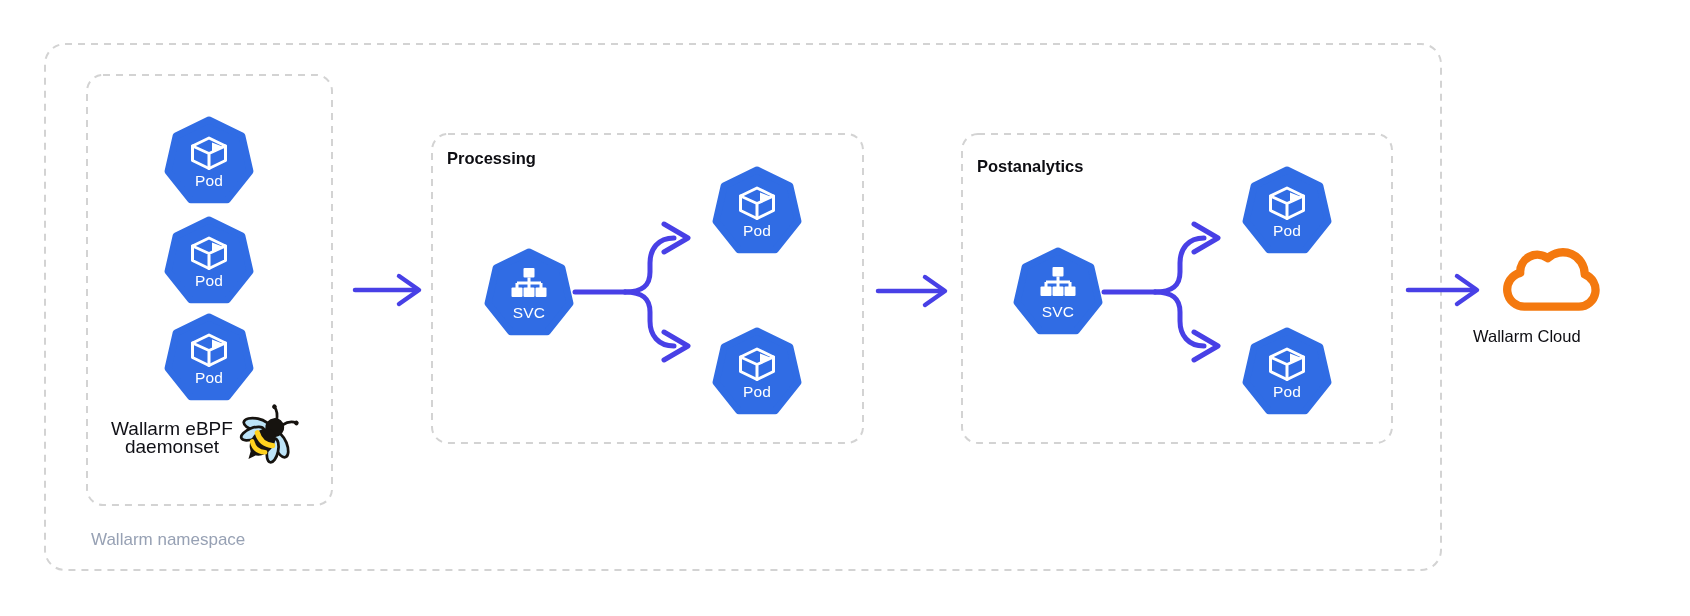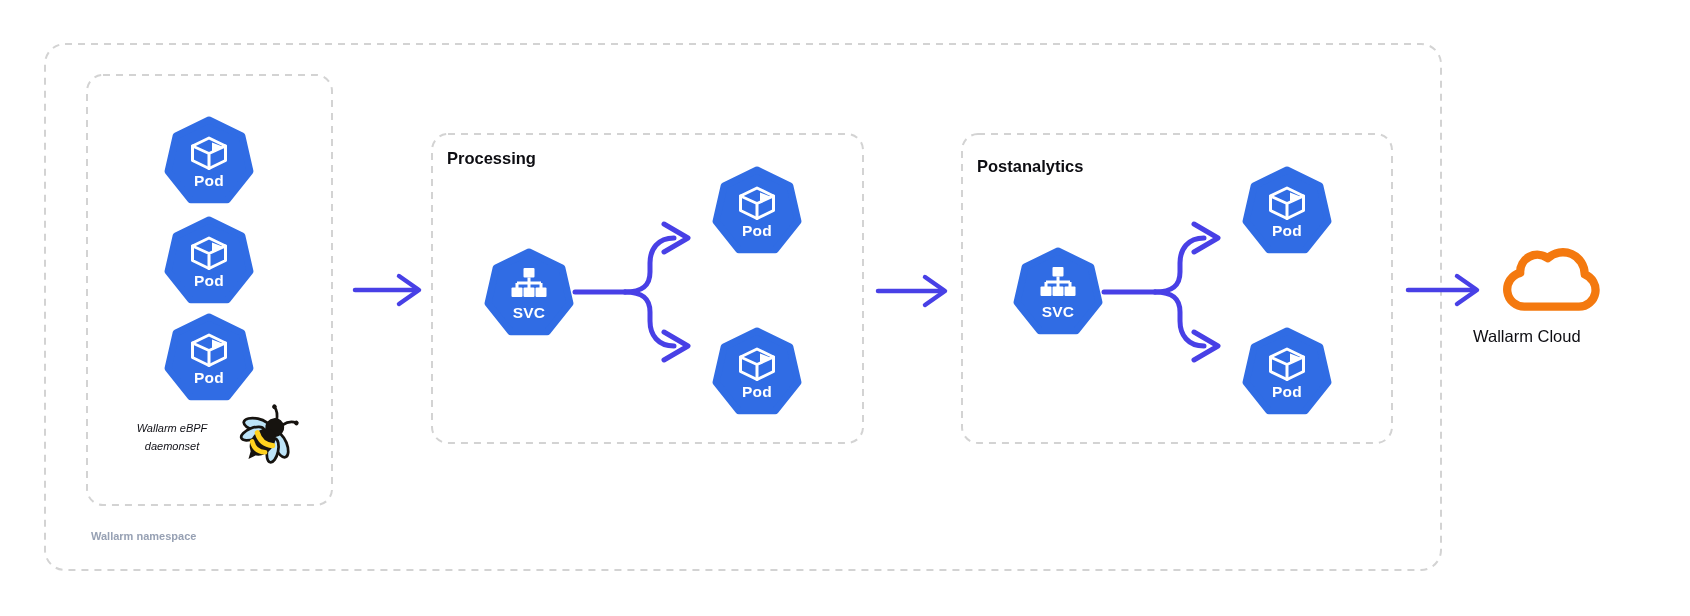--- a/index.html
+++ b/index.html
@@ -23,23 +23,23 @@
   .cloud-path{fill:#ffffff;stroke:var(--cloud-orange);stroke-width:8;stroke-linejoin:round;stroke-linecap:round;}
   .cube-line{fill:none;stroke:#ffffff;stroke-width:3;stroke-linejoin:round;stroke-linecap:round;}
   .white-fill{fill:#ffffff;}
   .svc-line{fill:none;stroke:#ffffff;stroke-width:3;stroke-linecap:butt;}
   .bee-black{fill:#16130F;}
   .bee-line{fill:none;stroke:#16130F;stroke-width:2.6;stroke-linecap:round;}
   .bee-wing{fill:#BDE4F8;stroke:#16130F;stroke-width:2.6;}
   .bee-stripe{fill:none;stroke:#FFD21E;stroke-linecap:round;}
   .lbl{position:absolute;color:var(--dark-text);white-space:nowrap;}
   .lbl-title{font-size:16.5px;font-weight:700;}
-  .lbl-node{width:90px;text-align:center;font-size:15.5px;font-weight:700;color:#ffffff;letter-spacing:.2px;}
-  .lbl-caption{width:160px;text-align:center;font-size:11px;font-weight:500;line-height:17.5px;color:#101016;white-space:normal;font-style:italic;}
-  .lbl-namespace{font-size:11px;font-weight:700;color:var(--muted-text);}
+  .lbl-node{width:90px;text-align:center;font-size:15.5px;font-weight:400;color:#ffffff;letter-spacing:.2px;}
+  .lbl-caption{width:160px;text-align:center;font-size:19px;font-weight:500;line-height:17.5px;color:#101016;white-space:normal;}
+  .lbl-namespace{font-size:17px;font-weight:400;color:var(--muted-text);}
   .lbl-cloud{width:160px;text-align:left;font-size:16.5px;font-weight:500;}
 </style>
 </head>
 <body>
 
 <div class="stage">
 
   <svg class="layer" width="1690" height="616" viewBox="0 0 1690 616">
     <defs>
       <g id="pod-node">

